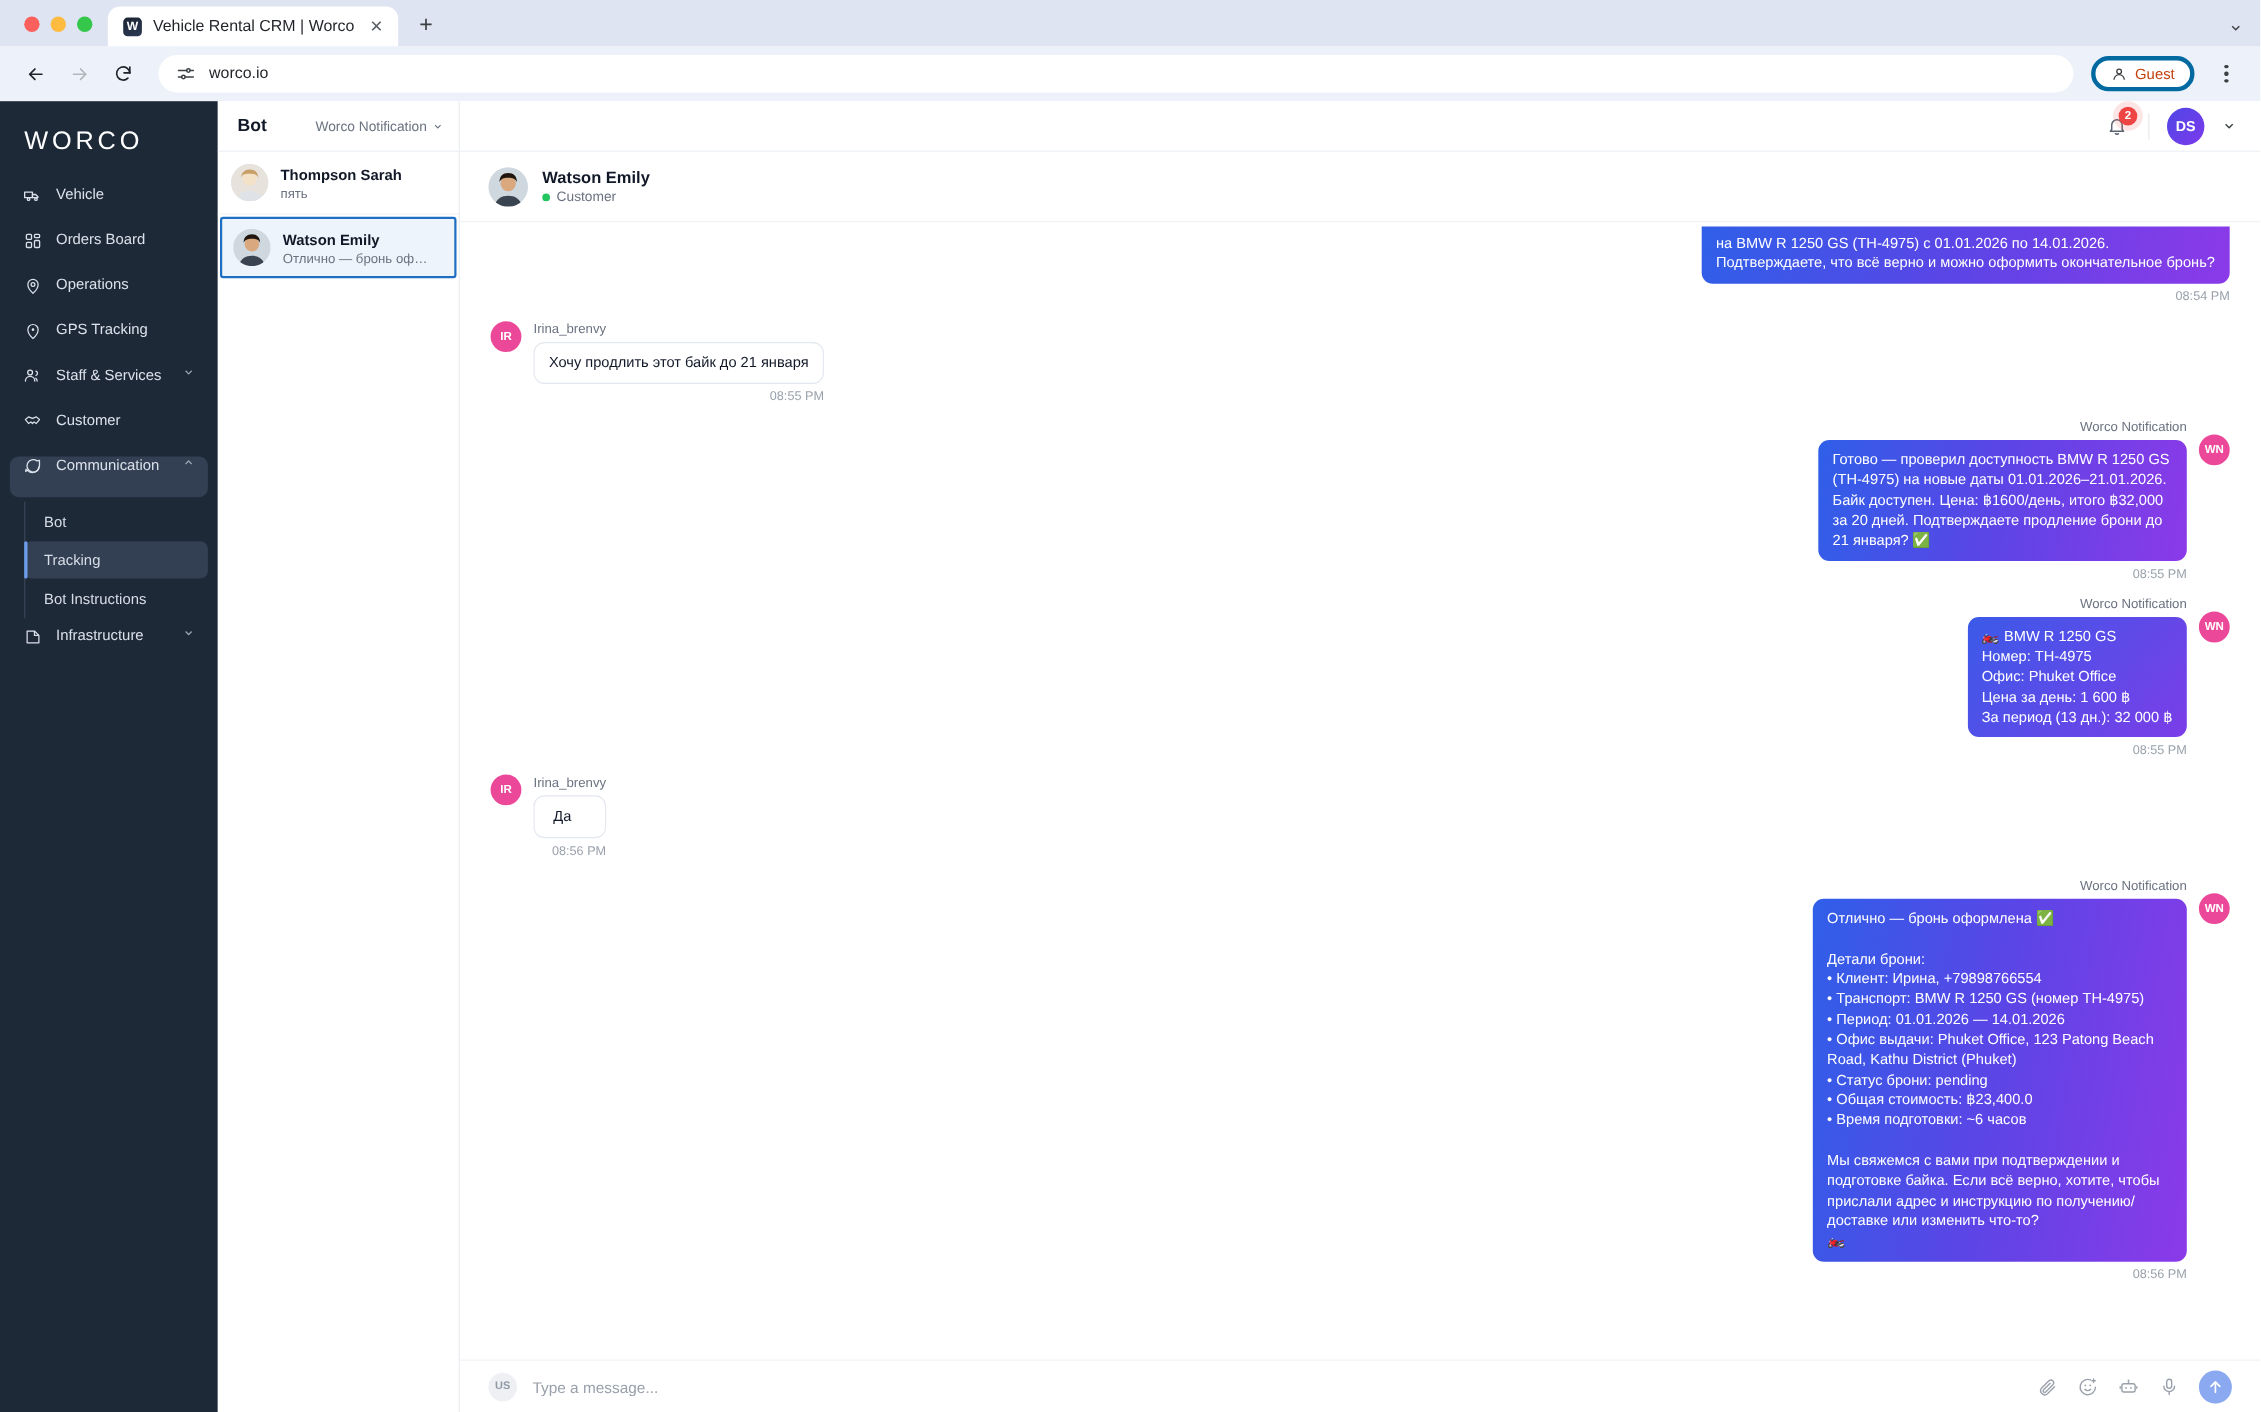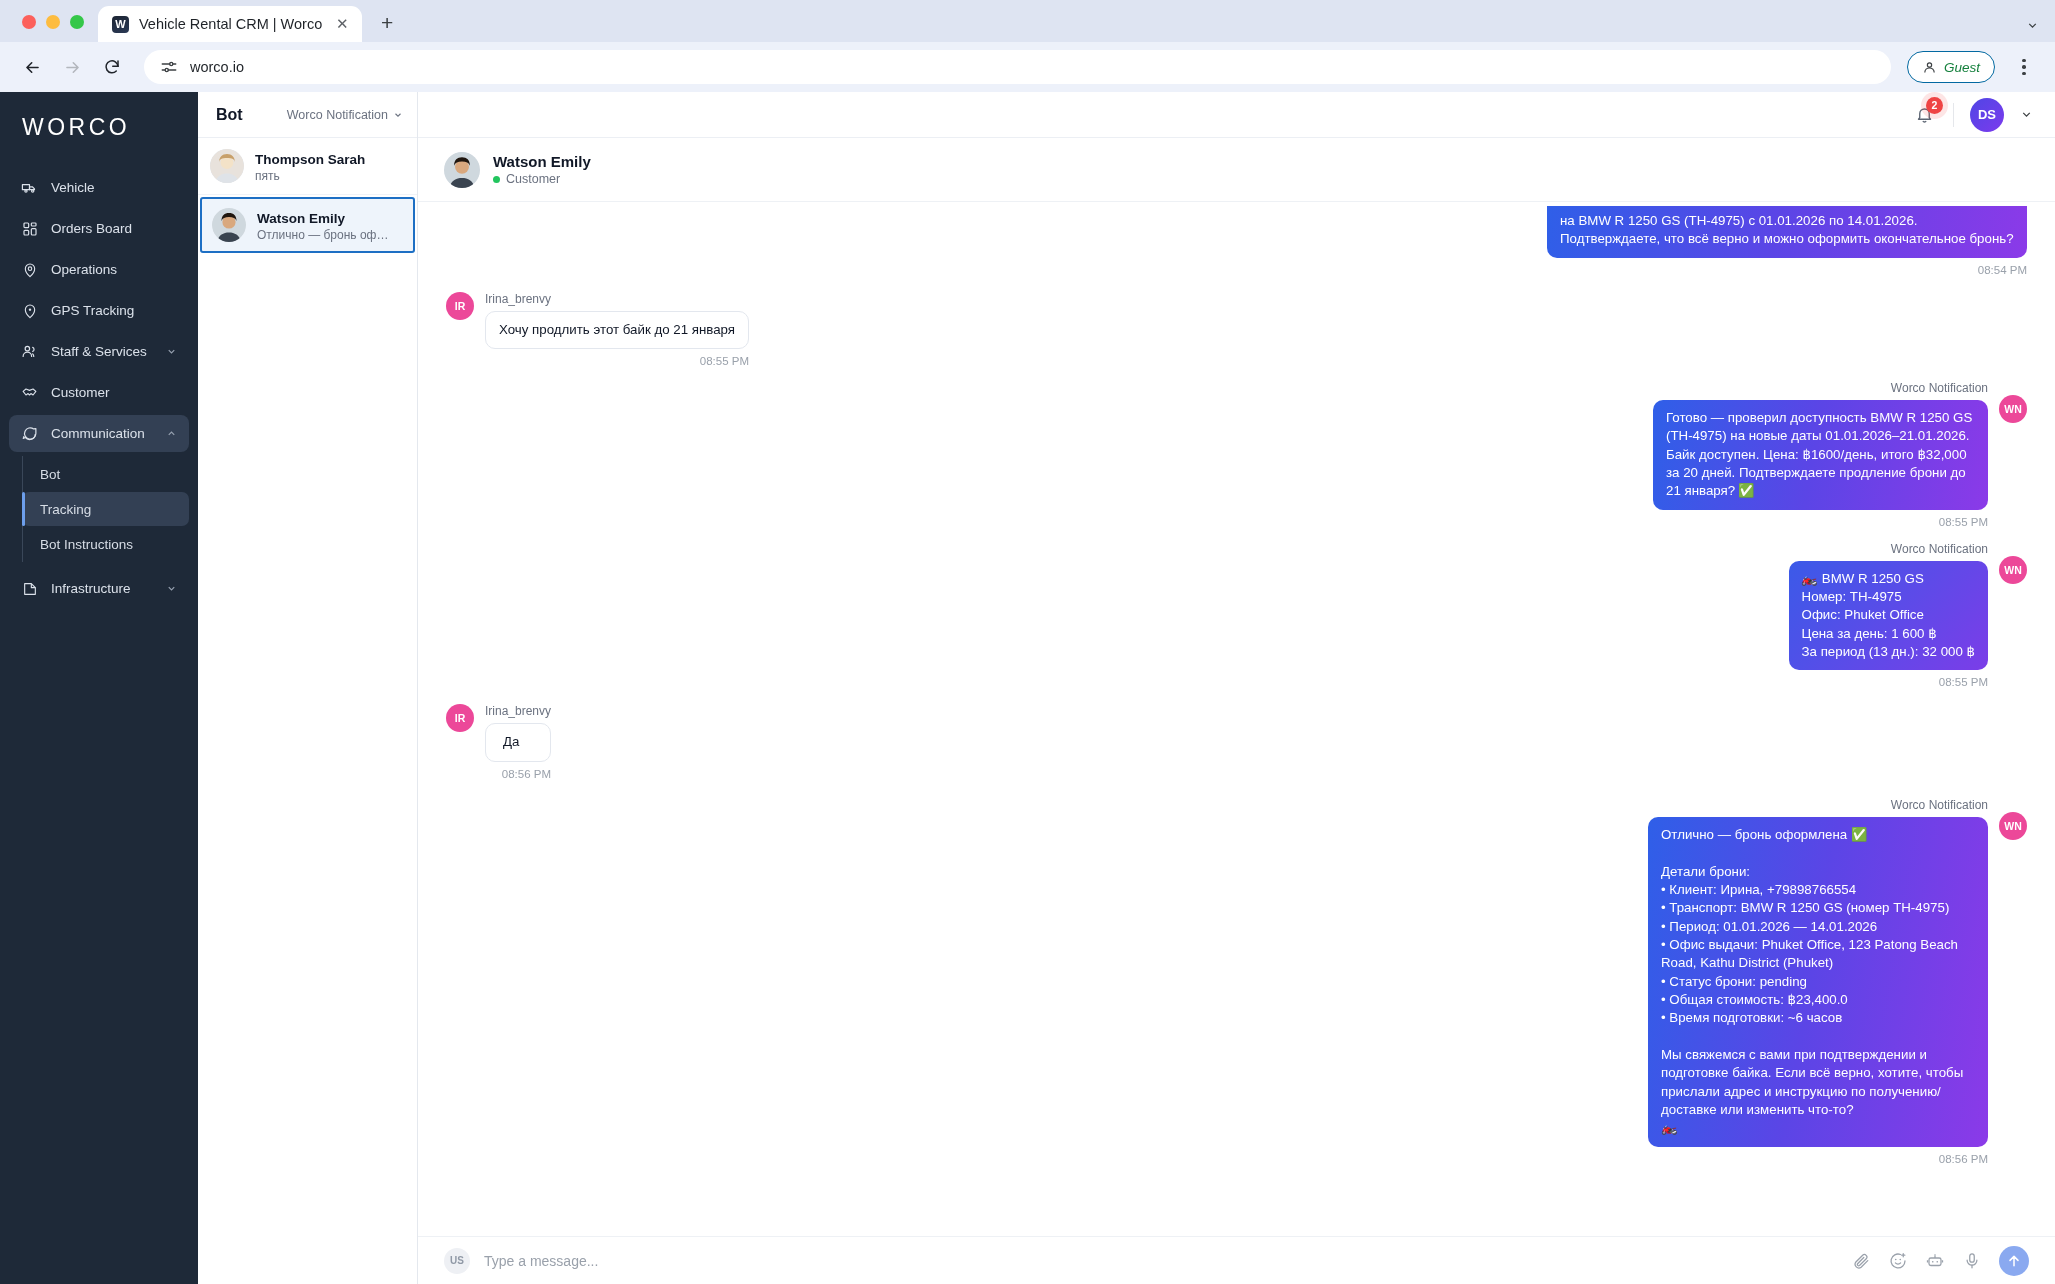--- a/index.html
+++ b/index.html
@@ -49,41 +49,41 @@
   .navbtn { width: 32px; height: 32px; display: flex; align-items: center; justify-content: center;
             color: #20242a; font-size: 19px; border-radius: 50%; }
   .navbtn.disabled { color: #b3b7bd; }
   .omnibox {
     flex: 1; height: 34px; background: #fff; border-radius: 17px;
     display: flex; align-items: center; gap: 12px; padding: 0 16px; margin: 0 8px;
     font-size: 14.5px; color: #1f2328;
   }
   .tuneicon { width: 18px; height: 18px; flex: none; }
   .guest {
-    height: 32px; border: 1px solid #0369a1; border-radius: 16px; background:#fff;
-    display: flex; align-items: center; gap: 7px; padding: 0 14px; font-size: 13.5px; color:#15803d;font-style:italic;
+    height: 32px; border: 4px solid #0369a1; border-radius: 16px; background:#fff;
+    display: flex; align-items: center; gap: 7px; padding: 0 14px; font-size: 13.5px; color:#c2410c;
   }
   .kebab { width: 30px; height: 32px; display:flex; flex-direction:column; align-items:center;
            justify-content:center; gap:3px; margin-left: 6px;}
   .kebab i { width: 3.5px; height: 3.5px; background:#3c4043; border-radius:50%; display:block; }
 
   
   .app { flex: 1; display: flex; min-height: 0; }
 
   
   .sidenav {
     width: 198px; background: #1e2938; color: #cfd6e0; flex: none;
     display: flex; flex-direction: column; padding-top: 22px;
   }
   .brand {
     font-size: 23px; letter-spacing: 3.5px; color: #fff; font-weight: 400;
     padding: 0 0 26px 22px;
   }
   .nav-item {
-    display: flex; align-items: center; gap: 13px; height: 37px;
+    display: flex; align-items: flex-start; gap: 13px; height: 37px;
     margin: 2px 9px; padding: 0 12px; border-radius: 8px;
     font-size: 13.5px; color: #dbe1ea; white-space: nowrap;
   }
   .nav-item.active { background: #334054; }
   .nav-item .ic { width: 17px; height: 17px; flex: none; display:flex; align-items:center; justify-content:center; }
   .nav-item .caret { margin-left: auto; font-size: 10px; color: #97a1b0; }
   .subnav { margin: 2px 0 6px 0; padding-left: 22px; border-left: 0; position: relative; }
   .subnav:before {
     content:""; position:absolute; left: 22px; top: 2px; bottom: 2px; width: 1px; background: #394counter;
   }

